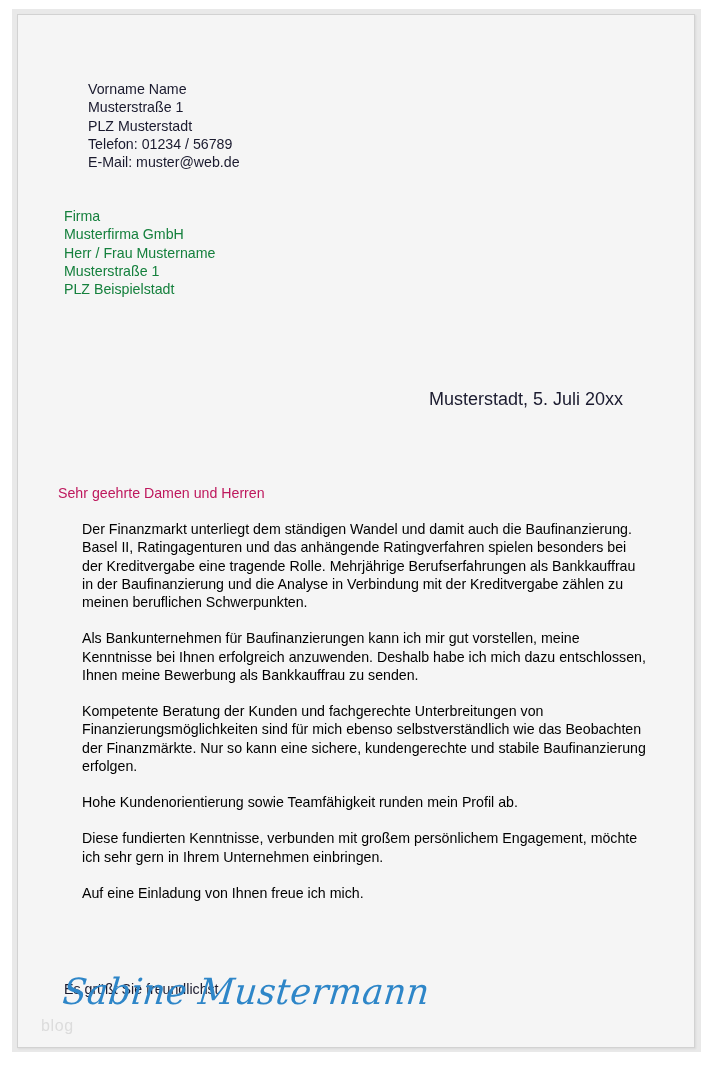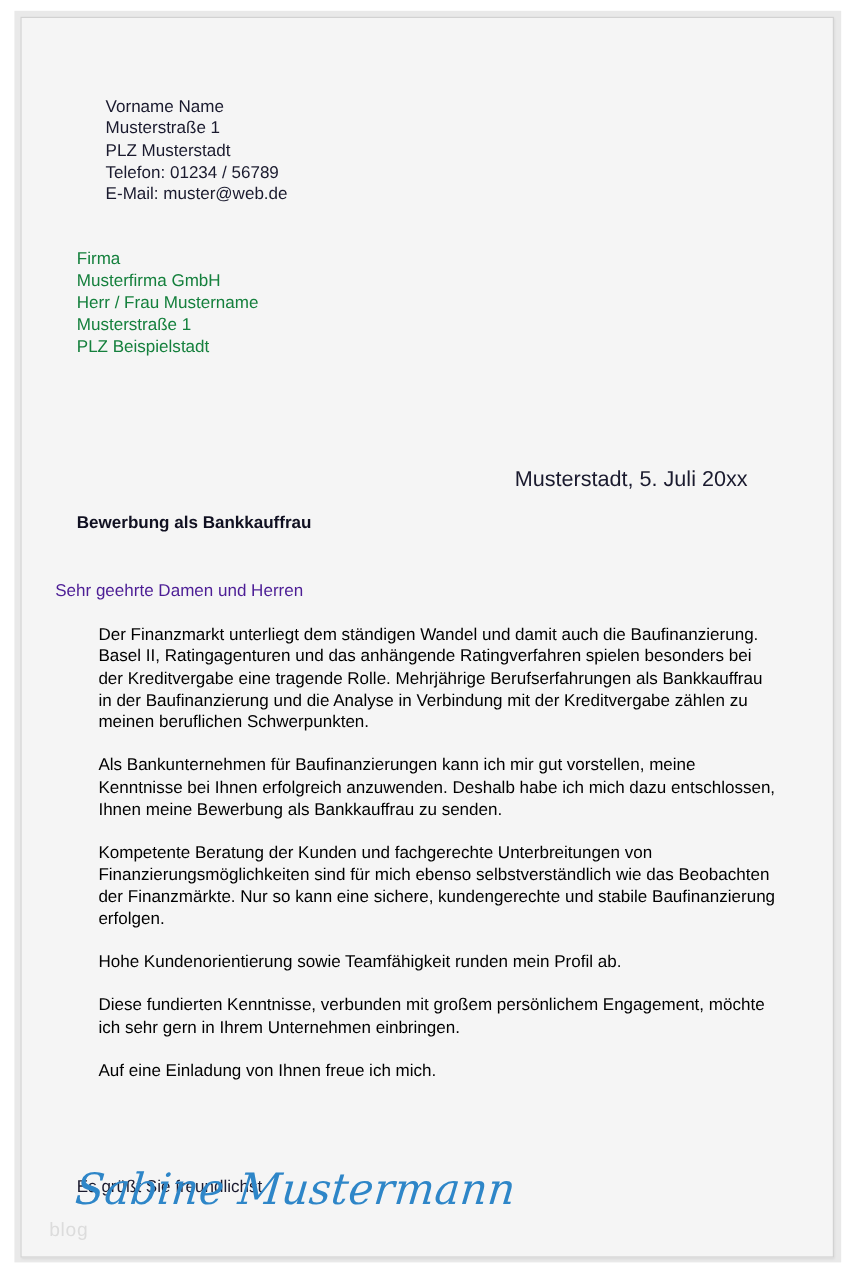--- a/index.html
+++ b/index.html
@@ -88,26 +88,26 @@
     top: 412px;
     width: 560px;
     font-size: 14.2px;
     line-height: 18.3px;
     font-weight: bold;
     color: #111122;
   }
 
   #salutation {
     position: absolute;
-    left: 28px;
+    left: 40px;
     top: 469px;
     width: 560px;
     font-size: 14.2px;
     line-height: 18.3px;
-    color: #4c1d95;
+    color: #be185d;
   }
 
   #paragraphs {
     position: absolute;
     left: 64px;
     top: 505px;
     width: 566px;
     font-size: 14.2px;
     line-height: 18.25px;
     color: #000000;
@@ -172,21 +172,20 @@
     <div id="recipient-block">
       <div class="addr-line">Firma</div>
       <div class="addr-line">Musterfirma GmbH</div>
       <div class="addr-line">Herr / Frau Mustername</div>
       <div class="addr-line">Musterstraße 1</div>
       <div class="addr-line">PLZ Beispielstadt</div>
     </div>
 
     <div id="date-line">Musterstadt, 5. Juli 20xx</div>
 
-    <div id="subject-line">Bewerbung als Bankkauffrau</div>
 
     <div id="salutation">Sehr geehrte Damen und Herren</div>
 
     <div id="paragraphs">
       <p class="para">Der Finanzmarkt unterliegt dem ständigen Wandel und damit auch die Baufinanzierung. Basel II, Ratingagenturen und das anhängende Ratingverfahren spielen besonders bei der Kreditvergabe eine tragende Rolle. Mehrjährige Berufserfahrungen als Bankkauffrau in der Baufinanzierung und die Analyse in Verbindung mit der Kreditvergabe zählen zu meinen beruflichen Schwerpunkten.</p>
       <p class="para">Als Bankunternehmen für Baufinanzierungen kann ich mir gut vorstellen, meine Kenntnisse bei Ihnen erfolgreich anzuwenden. Deshalb habe ich mich dazu entschlossen, Ihnen meine Bewerbung als Bankkauffrau zu senden.</p>
       <p class="para">Kompetente Beratung der Kunden und fachgerechte Unterbreitungen von Finanzierungsmöglichkeiten sind für mich ebenso selbstverständlich wie das Beobachten der Finanzmärkte. Nur so kann eine sichere, kundengerechte und stabile Baufinanzierung erfolgen.</p>
       <p class="para">Hohe Kundenorientierung sowie Teamfähigkeit runden mein Profil ab.</p>
       <p class="para">Diese fundierten Kenntnisse, verbunden mit großem persönlichem Engagement, möchte ich sehr gern in Ihrem Unternehmen einbringen.</p>
       <p class="para">Auf eine Einladung von Ihnen freue ich mich.</p>

